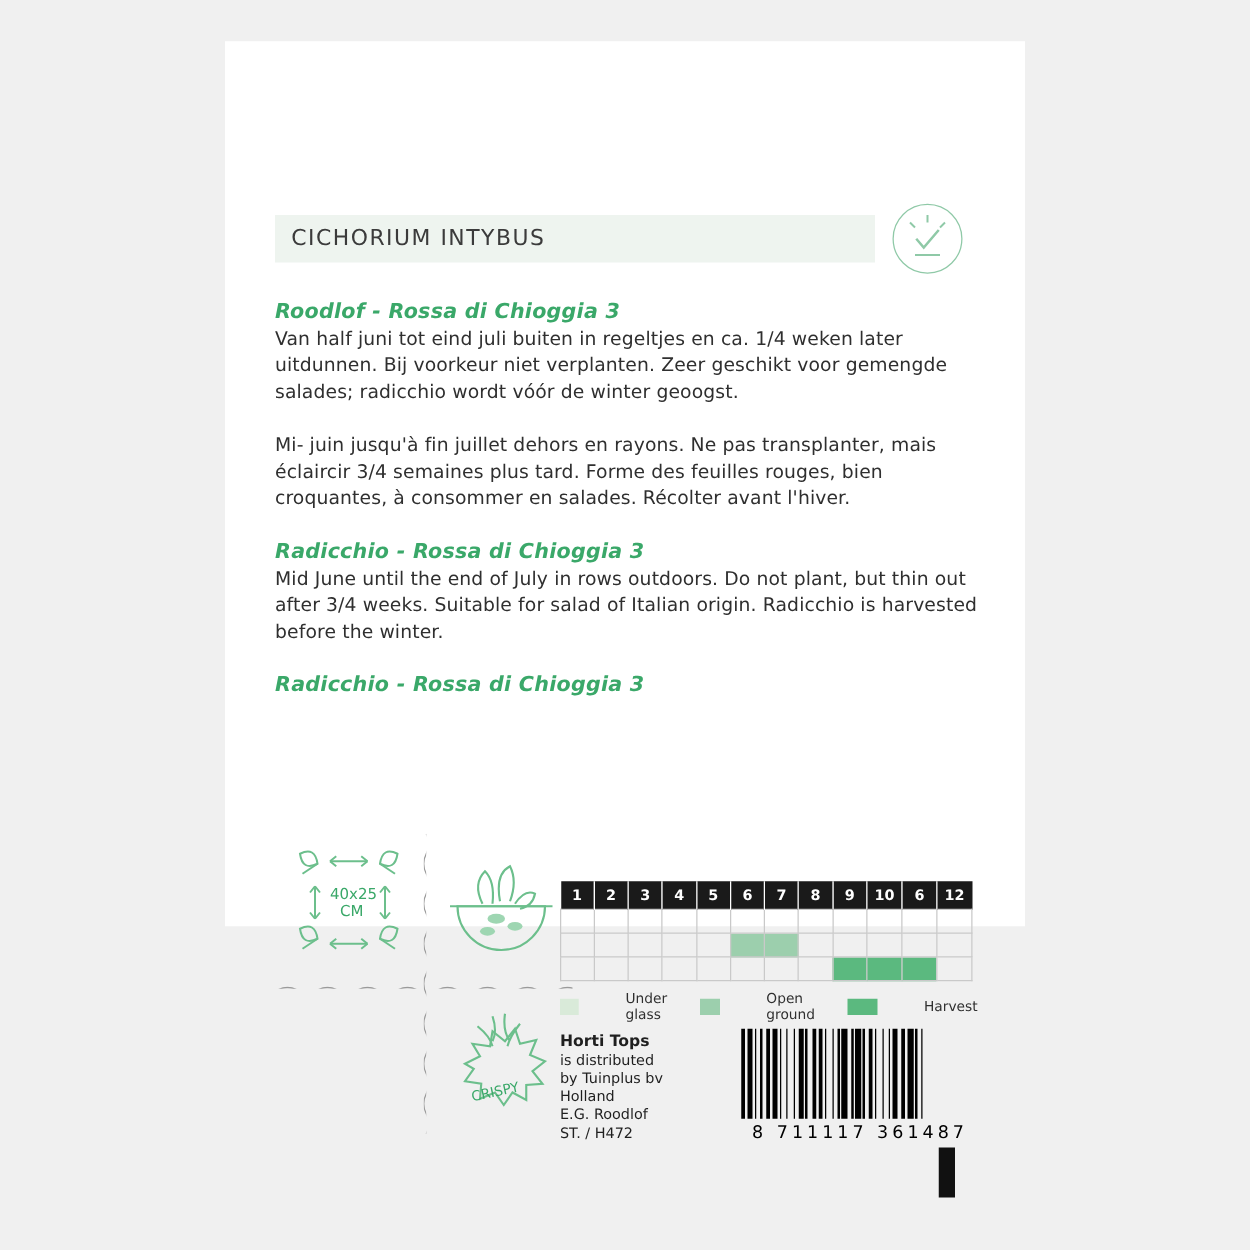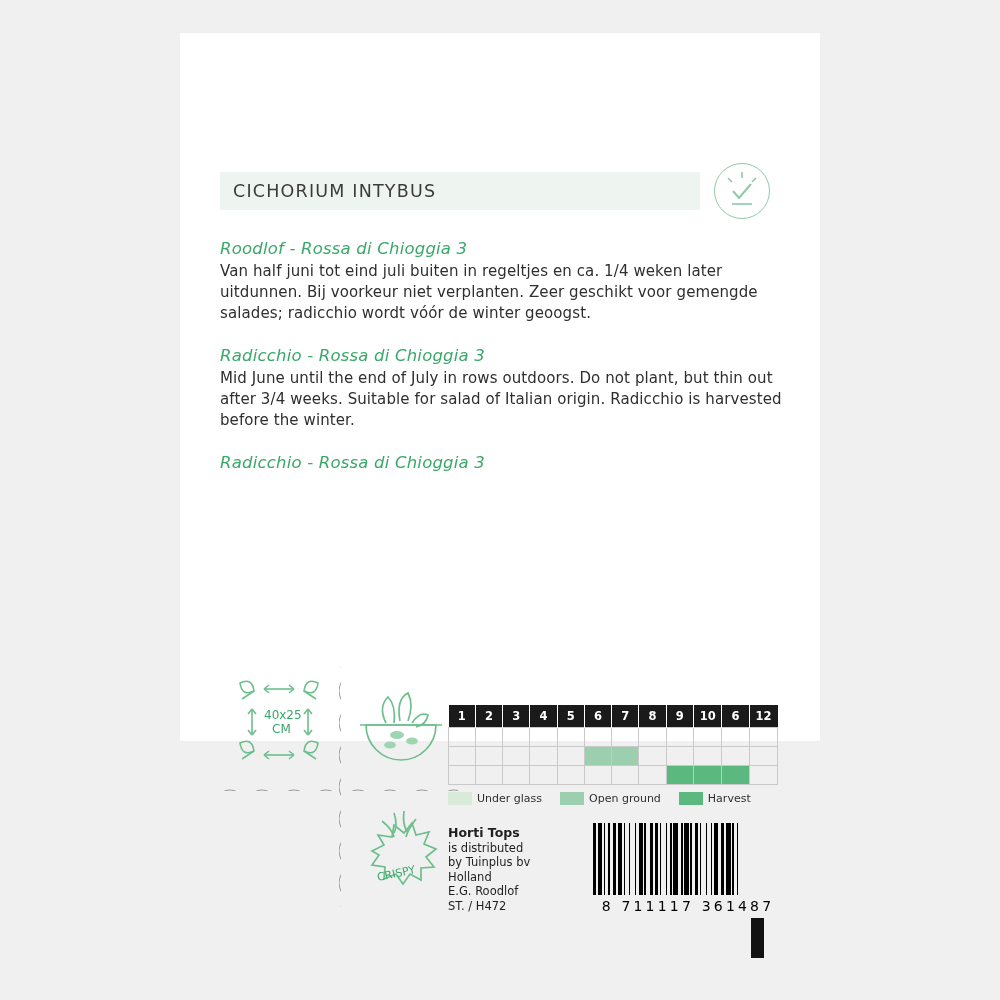--- a/index.html
+++ b/index.html
@@ -57,21 +57,21 @@
     position: relative;
     margin-right: 12px;
   }
   .clock-badge svg { position: absolute; left: 0; top: 0; }
 
   
   .block { margin-top: 22px; }
   .block h2 {
     margin: 0 0 3px 0;
     font-size: 16.5px;
-    font-weight: normal;
+    font-weight: bold;
     color: #3aa869;
     font-style: italic;
     letter-spacing: 0.2px;
   }
   .block p {
     margin: 0;
     font-size: 15px;
     line-height: 21px;
     color: #2f2f2f;
     letter-spacing: 0.1px;
@@ -154,21 +154,21 @@
     display: flex;
     align-items: center;
     font-size: 11px;
     color: #2f2f2f;
   }
   .legend .sw {
     width: 24px; height: 13px;
     display: inline-block;
     margin-right: 5px;
   }
-  .legend .item { display: flex; align-items: center; margin-right: 18px; }
+  .legend .item { display: flex; align-items: center; margin-right: 18px; gap: 32px; }
 
   
   .brandblock {
     position: absolute;
     left: 228px;
     top: 163px;
     font-size: 11.5px;
     line-height: 14.5px;
     color: #1f1f1f;
   }
@@ -227,20 +227,21 @@
         </svg>
       </div>
     </div>
 
     <div class="block first">
       <h2>Roodlof - Rossa di Chioggia 3</h2>
       <p>Van half juni tot eind juli buiten in regeltjes en ca. 1/4 weken later uitdunnen. Bij voorkeur niet verplanten. Zeer geschikt voor gemengde salades; radicchio wordt vóór de winter geoogst.</p>
     </div>
 
     <div class="block">
+      <p>Mi- juin jusqu'à fin juillet dehors en rayons. Ne pas transplanter, mais éclaircir 3/4 semaines plus tard. Forme des feuilles rouges, bien croquantes, à consommer en salades. Récolter avant l'hiver.</p>
     </div>
 
     <div class="block">
       <h2>Radicchio - Rossa di Chioggia 3</h2>
       <p>Mid June until the end of July in rows outdoors. Do not plant, but thin out after 3/4 weeks. Suitable for salad of Italian origin. Radicchio is harvested before the winter.</p>
     </div>
 
     <div class="block">
       <h2>Radicchio - Rossa di Chioggia 3</h2>
     </div>

